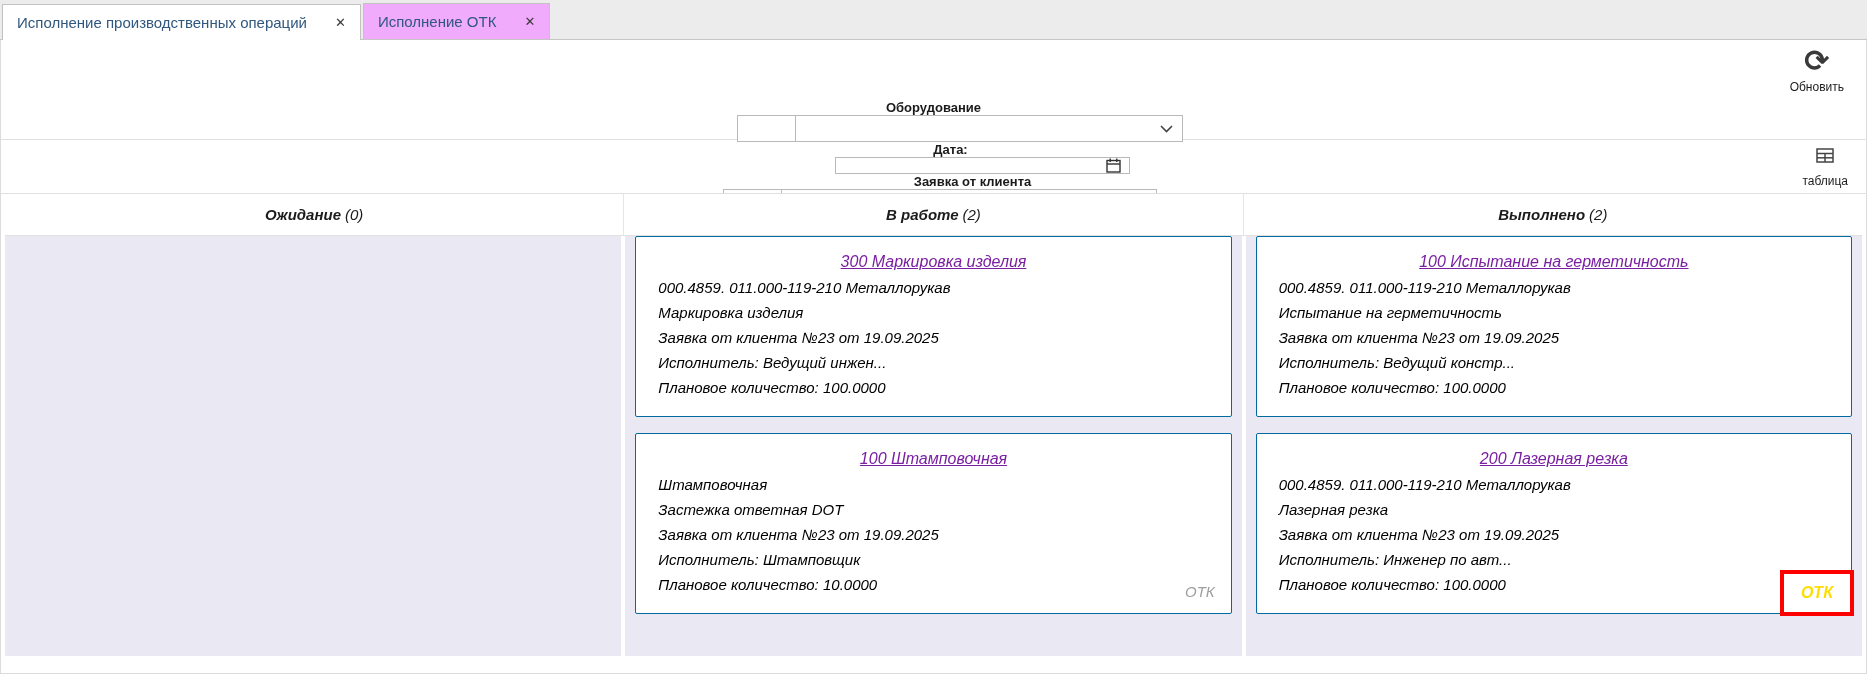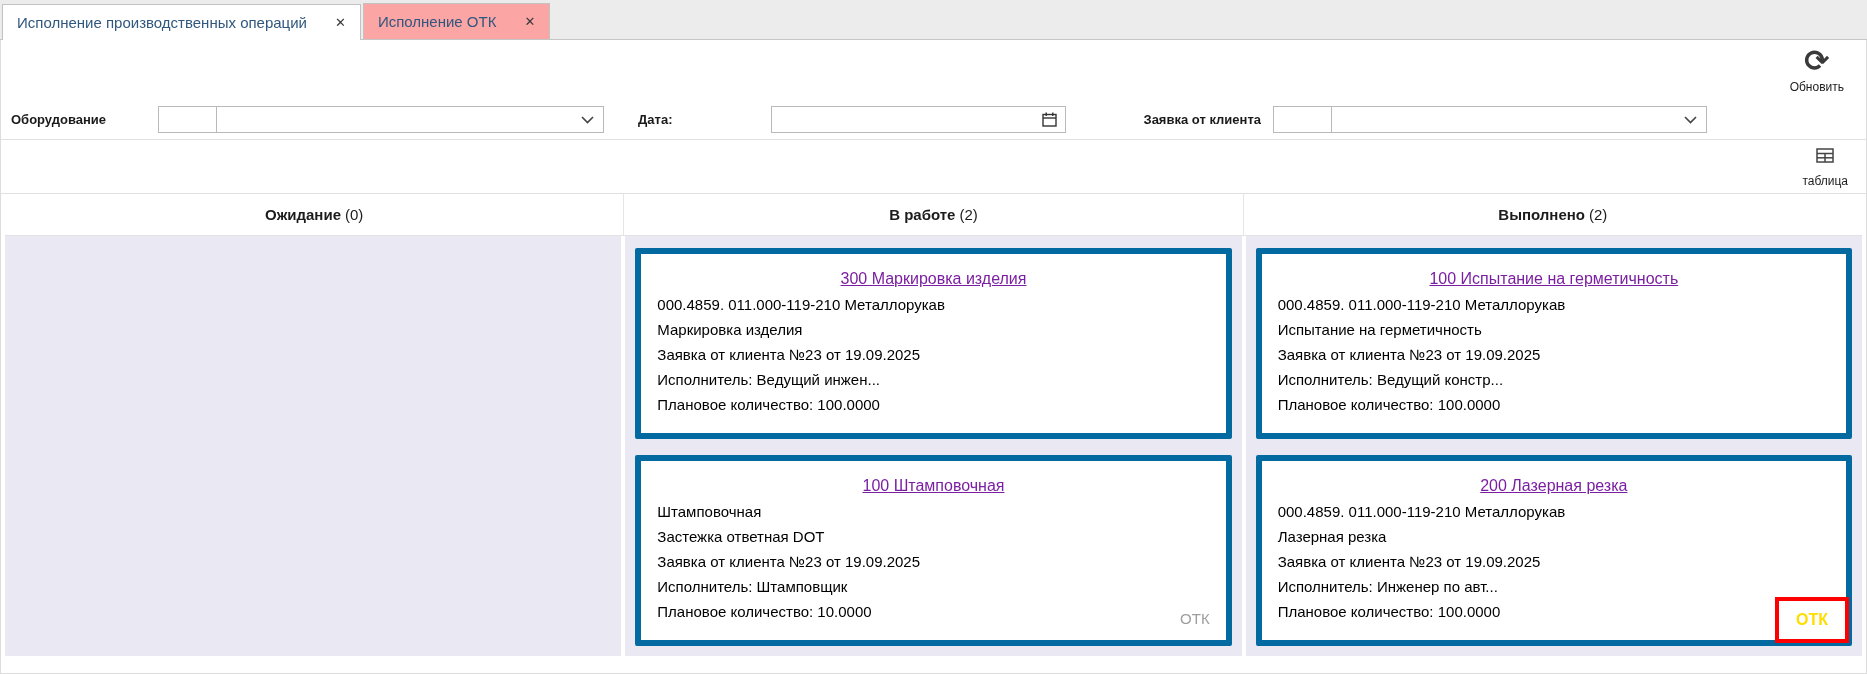--- a/index.html
+++ b/index.html
@@ -14,60 +14,60 @@
   html,body{margin:0;padding:0;}
   body{
     width:1867px;height:674px;overflow:hidden;
     font-family:"Liberation Sans","DejaVu Sans",sans-serif;
     background:#fff;color:#1c1c1c;
   }
   
   .tabbar{display:flex;align-items:flex-end;height:40px;background:#ececec;border-bottom:1px solid #c6c6c6;padding:4px 0 0 2px;}
   .tab{display:flex;align-items:center;gap:28px;height:36px;padding:0 14px;border:1px solid #c2c2c2;border-bottom:none;margin-right:2px;font-size:15px;color:var(--tab-text);cursor:pointer;white-space:nowrap;}
   .tab.active{background:#fff;margin-bottom:-1px;padding-bottom:1px;}
-  .tab.inactive{background:#fca5a5;}
+  .tab.inactive{background:#f0abfc;}
   .tab .close{font-size:13px;color:#3a3a3a;font-weight:bold;cursor:pointer;}
   
   .panel{border:1px solid #dcdcdc;border-top:none;height:634px;background:#fff;}
   
   .toolbar-top{position:relative;height:60px;}
   .refresh-btn{position:absolute;top:6px;right:22px;text-align:center;cursor:pointer;}
   .refresh-btn .glyph{display:block;font-size:30px;line-height:30px;color:#3a3a3a;font-weight:bold;}
   .refresh-btn .lbl{display:block;font-size:12px;color:#1c1c1c;margin-top:4px;}
   
-  .filters{display:flex;align-items:center;height:40px;padding:0 10px;border-bottom:1px solid #e0e0e0;}
+  .filters{display:flex;align-items:center;height:40px;padding:0 10px;border-bottom:1px solid #e0e0e0;flex-direction:column;}
   .f-label{font-size:13px;font-weight:700;color:#1a1a1a;white-space:nowrap;}
   .combo{display:flex;align-items:stretch;}
   .input-sm{width:58px;height:27px;border:1px solid #b9b9b9;border-right:none;padding:0 6px;font-size:13px;outline:none;}
   .selectbox{height:27px;border:1px solid #b9b9b9;background:#fff;display:flex;align-items:center;justify-content:flex-end;padding:0 9px;cursor:pointer;}
   .sel-eq{width:388px;}
   .sel-client{width:376px;}
   .datebox{width:295px;height:27px;border:1px solid #b9b9b9;background:#fff;display:flex;align-items:center;cursor:text;}
   .datebox input{flex:1;border:none;outline:none;height:100%;padding:0 8px;font-size:13px;background:transparent;}
   .datebox .cal{padding:0 8px;cursor:pointer;display:flex;align-items:center;}
   .ml-eq{margin-left:52px;}
   .ml-datelbl{margin-left:34px;}
   .ml-datebox{margin-left:98px;}
   .ml-clientlbl{margin-left:78px;}
   .ml-clientcombo{margin-left:12px;}
   
   .table-row{position:relative;height:54px;border-bottom:1px solid #e0e0e0;}
   .table-btn{position:absolute;top:8px;right:18px;text-align:center;cursor:pointer;}
   .table-btn .lbl{display:block;font-size:12px;color:#1c1c1c;margin-top:7px;}
   
-  .board{padding:0 4px;}
+  .board{padding:0 4px;font-style:italic;}
   .board-header{display:flex;border-bottom:1px solid #e2e2e2;}
   .col-header{flex:1;text-align:center;padding:12px 0;font-size:15px;background:#fff;border-right:1px solid #e6e6e6;}
   .col-header:last-child{border-right:none;}
   .col-title{font-weight:bold;}
   .col-count{font-weight:normal;margin-left:4px;}
   .board-body{display:flex;gap:4px;height:420px;background:#fff;}
   .col-body{flex:1;background:var(--column-bg);overflow:hidden;}
   
-  .card{position:relative;background:#fff;border:6px solid #0369a1;border-radius:2px;margin:12px 10px 16px;padding:8px 16px 14px;}
+  .card{position:relative;background:#fff;border:1px solid #0369a1;border-radius:2px;margin:0 10px 16px;padding:8px 22px 14px;}
   .card-title{text-align:center;margin:8px 0 6px;}
   .card-title a{color:var(--accent-link);font-size:16px;text-decoration:underline;cursor:pointer;}
   .card-line{font-size:15px;line-height:22px;color:#000000;margin:3px 0;}
   .otk-gray{position:absolute;right:16px;bottom:13px;font-size:15px;color:var(--otk-gray);}
   .otk-highlight{position:absolute;right:-3px;bottom:-3px;border:4px solid var(--otk-red);background:#fff;color:var(--otk-yellow);font-weight:bold;font-size:16px;padding:10px 17px;cursor:pointer;}
   svg{display:block;}
 </style>
 </head>
 <body>
 

